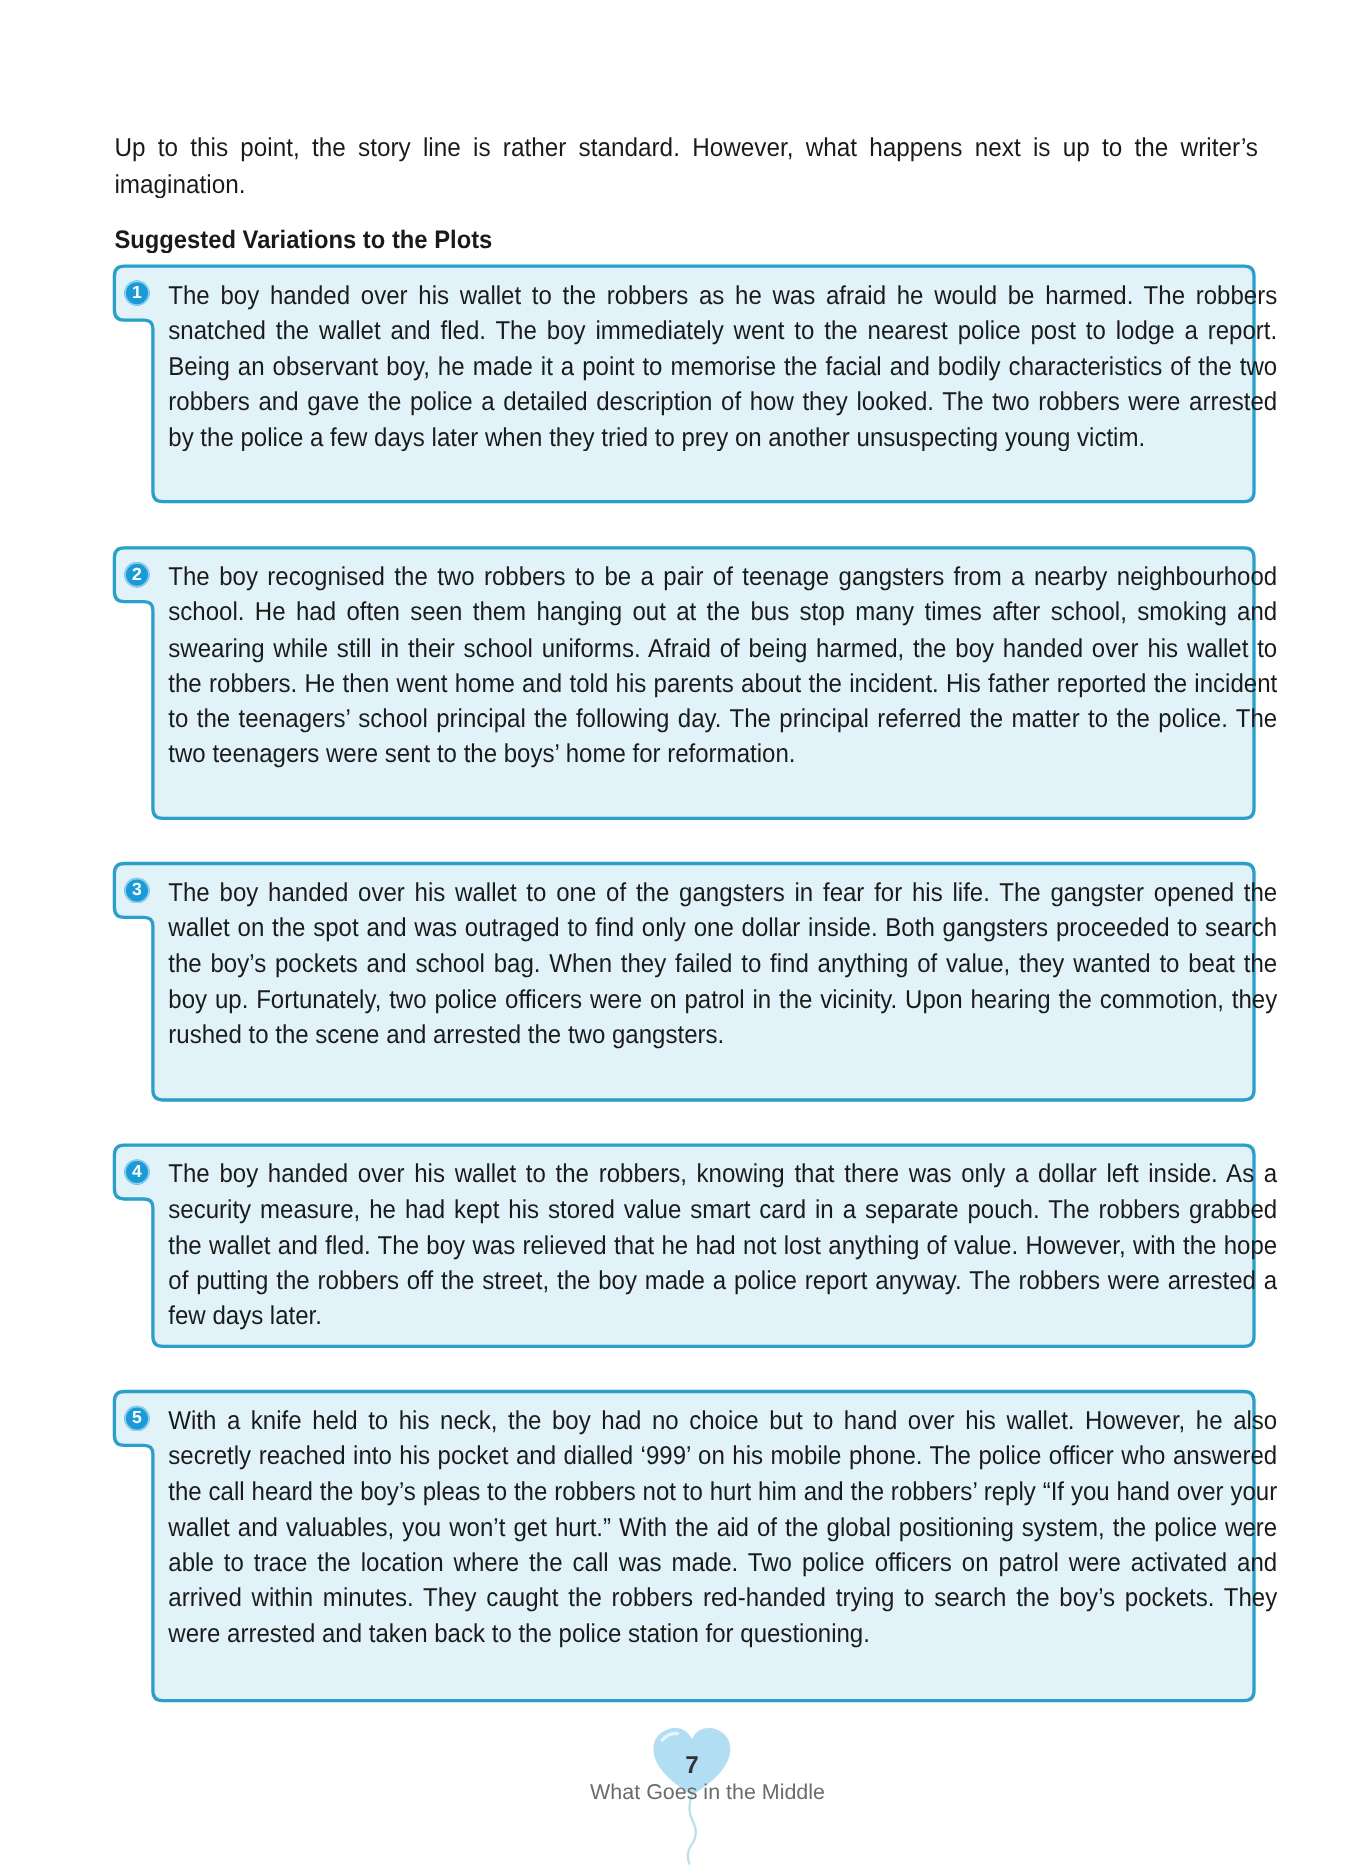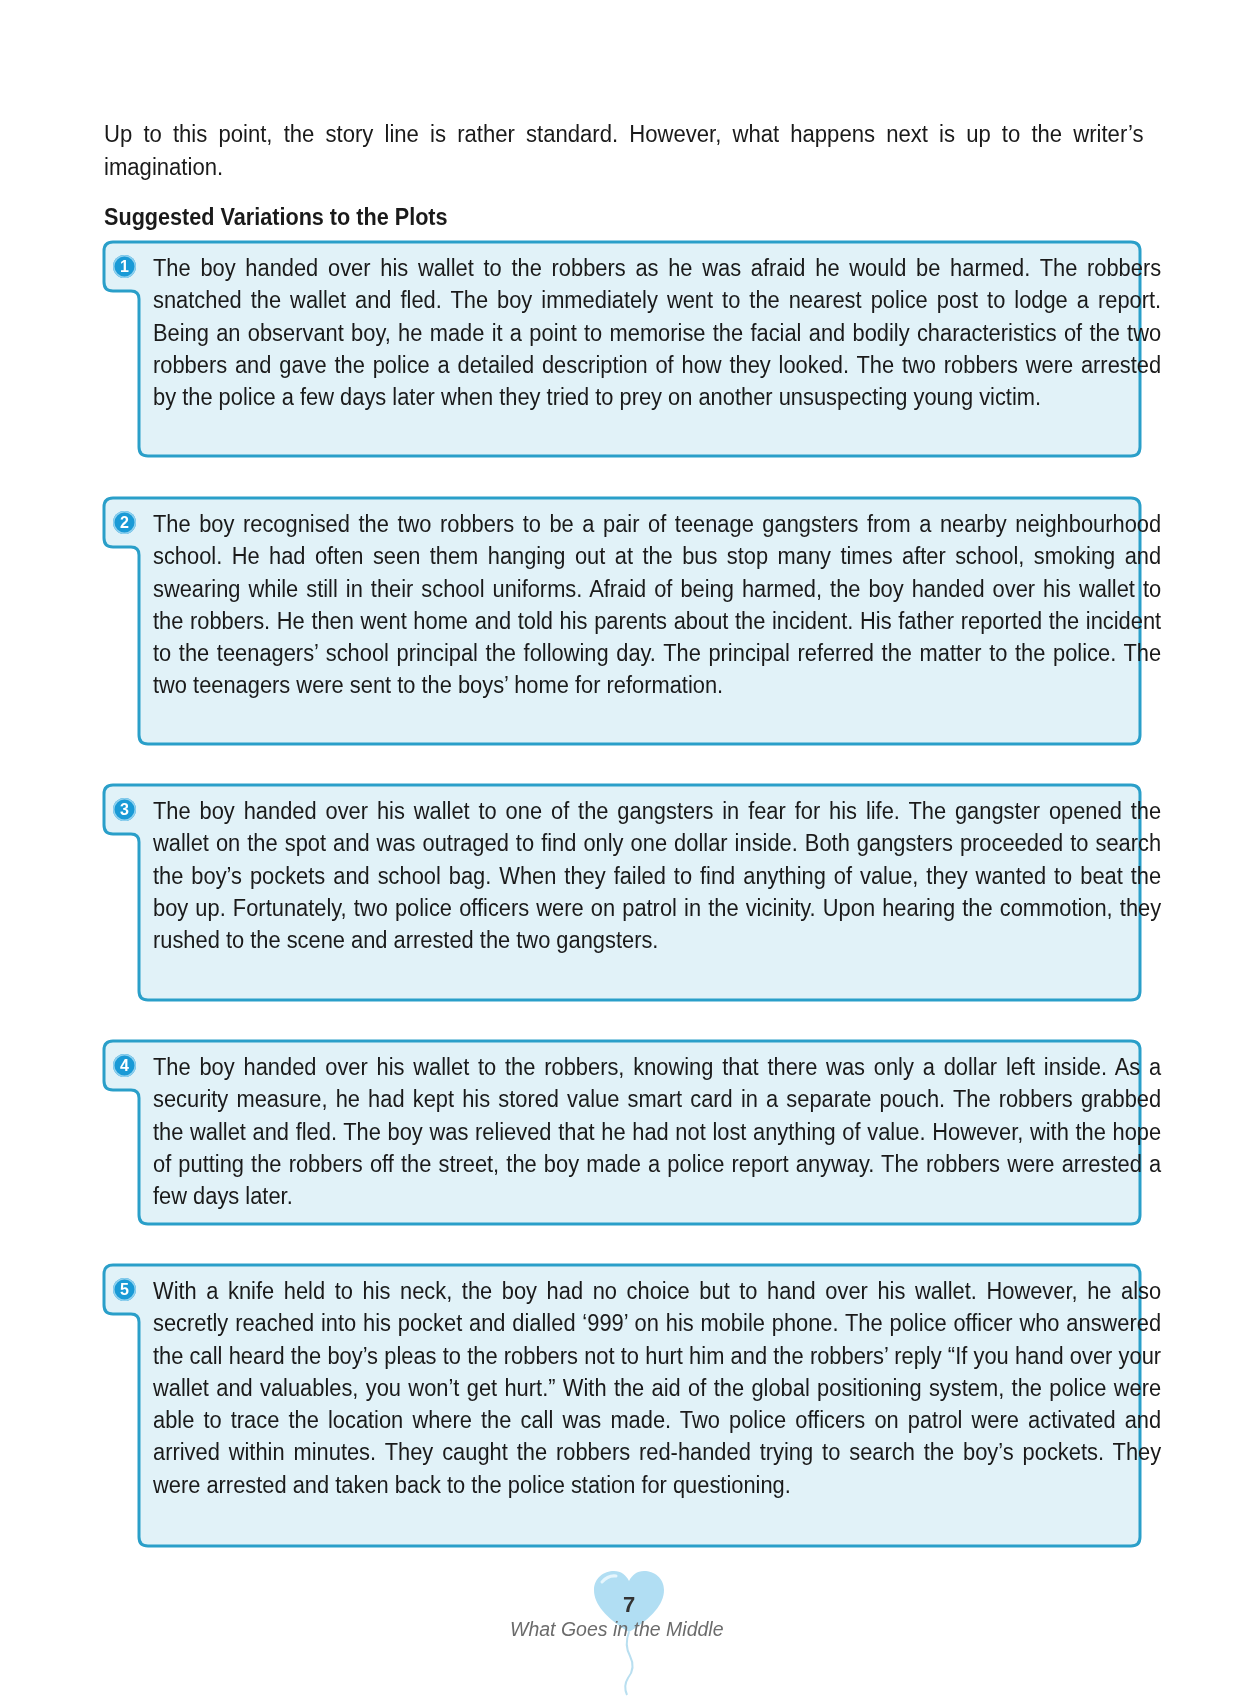--- a/index.html
+++ b/index.html
@@ -36,22 +36,22 @@
       position: absolute; left: 103px; top: 1590px;
       font-family: "Liberation Serif", serif; font-size: 14.5px; line-height: 18.5px; color: #222;
     }
     .footer-left sup { font-size: 9px; }
     .footer-center { position: absolute; left: 490px; top: 1570px; width: 270px; height: 130px; }
     .page-number {
       position: absolute; left: 124px; top: 22px; width: 30px; text-align: center;
       font-family: "Liberation Sans", sans-serif; font-weight: bold; font-size: 22px; color: #333;
     }
     .chapter-title {
-      position: absolute; left: 20px; top: 48px; width: 240px; text-align: left;
-      font-family: "Liberation Sans", sans-serif; font-style: italic; font-size: 19.5px; color: #6b6b6b;
+      position: absolute; left: 20px; top: 48px; width: 240px; text-align: right;
+      font-family: "Liberation Sans", sans-serif; font-size: 19.5px; color: #6b6b6b;
     }
   </style>
 </head>
 <body>
 
 <div class="page">
 
   <div class="intro">Up to this point, the story line is rather standard. However, what happens next is up to the writer’s imagination.</div>
 
   <div class="section-heading">Suggested Variations to the Plots</div>

